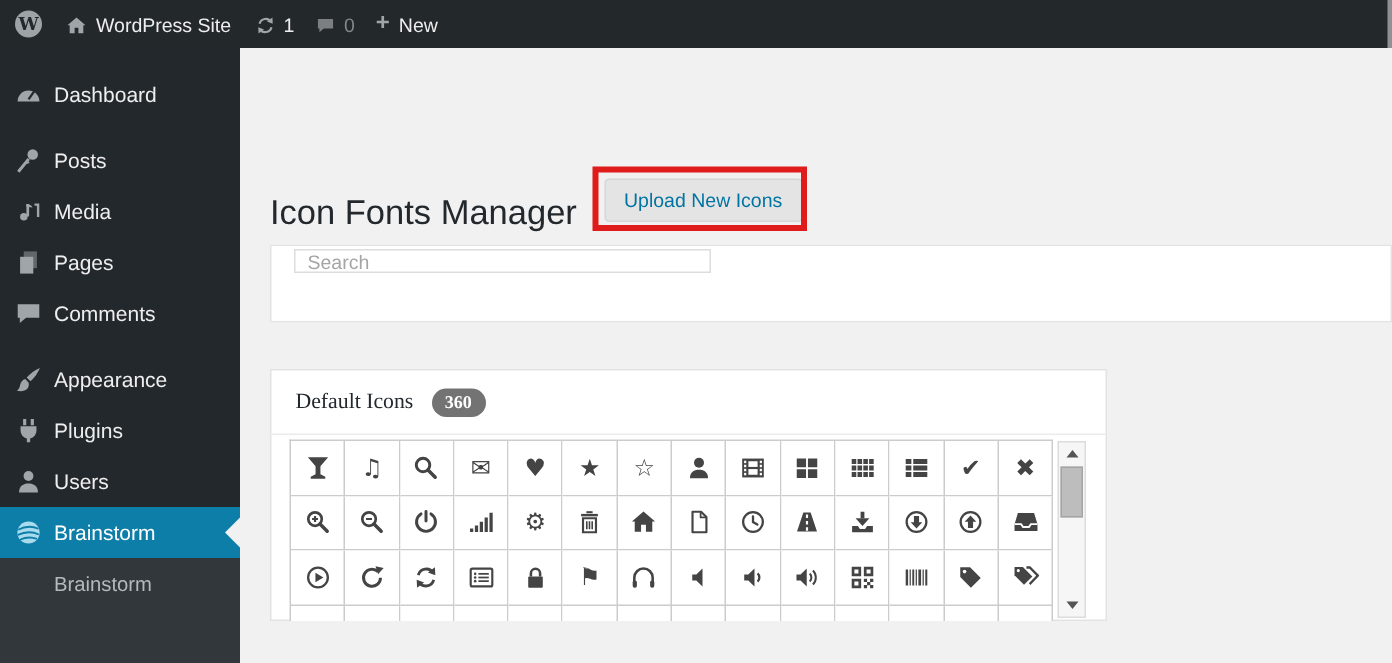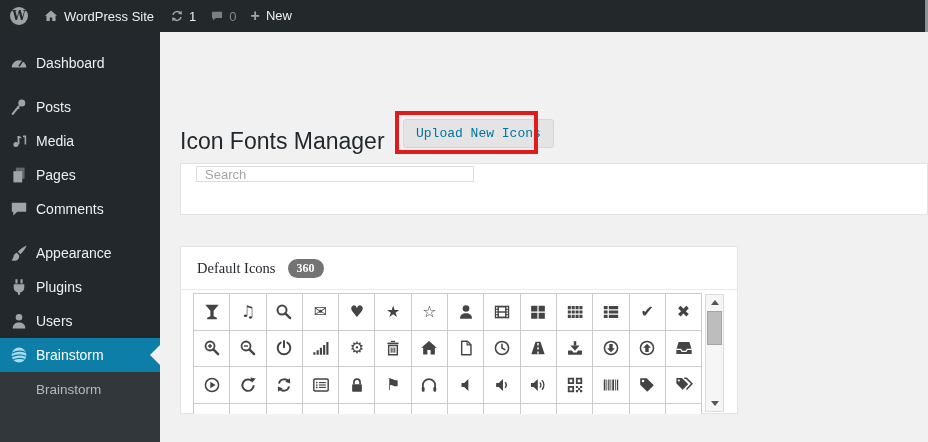--- a/index.html
+++ b/index.html
@@ -5,21 +5,21 @@
   * { margin:0; padding:0; box-sizing:border-box; }
   html,body { width:928px; height:442px; overflow:hidden; }
   body { position:relative; font-family:"Liberation Sans",sans-serif; background:#f1f1f1; }
 
   
   #adminbar { position:absolute; left:0; top:0; width:928px; height:32px; background:#23282b;
               display:flex; align-items:center; padding:0 10px; z-index:20; }
   .wp-logo { width:18px; height:18px; border-radius:50%; background:#9ea3a8; color:#23282b;
              font-family:"DejaVu Serif",serif; font-weight:bold; font-size:12px; line-height:18px;
              text-align:center; }
-  .ab-group { display:flex; align-items:flex-start; margin-left:16px; }
+  .ab-group { display:flex; align-items:flex-end; margin-left:16px; }
   .ab-label { color:#eeeeee; font-size:13px; margin-left:6px; }
   .ab-count { color:#eeeeee; font-size:13px; margin-left:5px; }
   .ab-count.dim { color:#85888c; }
   .ab-svg { width:14px; height:14px; color:#a0a5aa; }
   .ab-plus { color:#a0a5aa; font-size:16px; font-weight:bold; line-height:1; }
 
   #edge-strip { position:absolute; right:0; top:0; width:3px; height:32px; background:#8f9194; z-index:30; }
 
   
   #sidebar { position:absolute; left:0; top:32px; width:160px; height:410px; background:#23282d;
@@ -34,21 +34,21 @@
   .sb-item.active::after { content:""; position:absolute; right:0; top:50%; margin-top:-10px;
              border-top:10px solid transparent; border-bottom:10px solid transparent;
              border-right:10px solid #f1f1f1; }
   #sidebar-submenu { flex:1; background:#32373c; margin-top:0; padding:10px 0 0 36px; }
   .sb-sub-item { color:#b4b9be; font-size:13.5px; cursor:pointer; }
 
   
   #page-title { position:absolute; left:180px; top:128px; font-size:23px; font-weight:400; color:#23282d; }
   #upload-btn { position:absolute; left:403px; top:119px; height:29px; padding:0 12px;
                 background:#e4e4e4; border:1px solid #d6d6d6; border-radius:3px;
-                color:#0074a2; font-size:13px; font-family:Liberation Mono, monospace; cursor:pointer; }
+                color:#0074a2; font-size:13px; font-family:Liberation Sans, sans-serif; cursor:pointer; }
   #red-box { position:absolute; left:395px; top:111px; width:143px; height:43px;
              border:4px solid #e01b1b; }
 
   #search-panel { position:absolute; left:180px; top:163px; width:748px; height:52px;
                   background:#ffffff; border:1px solid #e3e3e3; }
   #search-input { position:absolute; left:15px; top:2px; width:278px; height:16px;
                   border:1px solid #dddddd; background:#ffffff; padding:0 8px;
                   font-size:13px; color:#3b82f6; font-family:"Liberation Sans",sans-serif; }
   #search-input::placeholder { color:#a5a5a5; }
 

